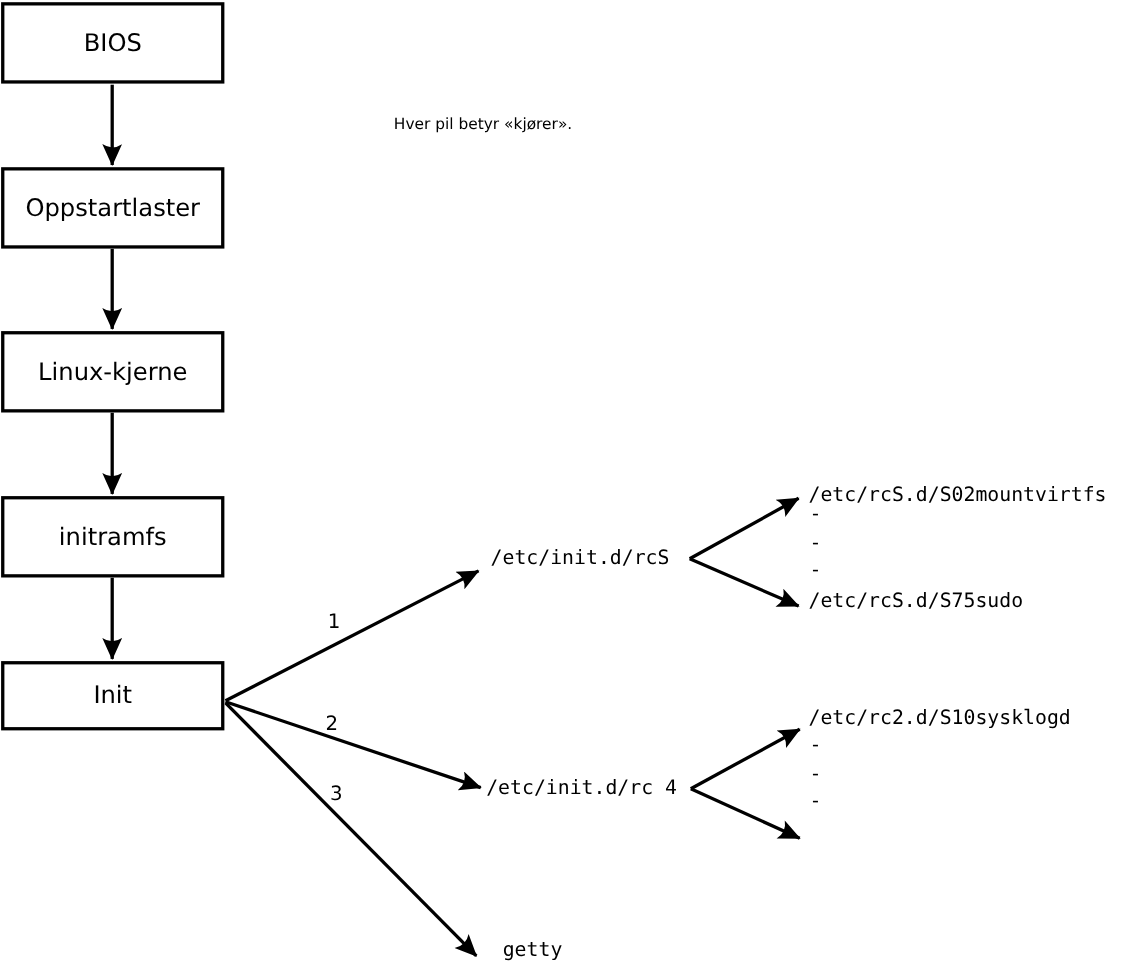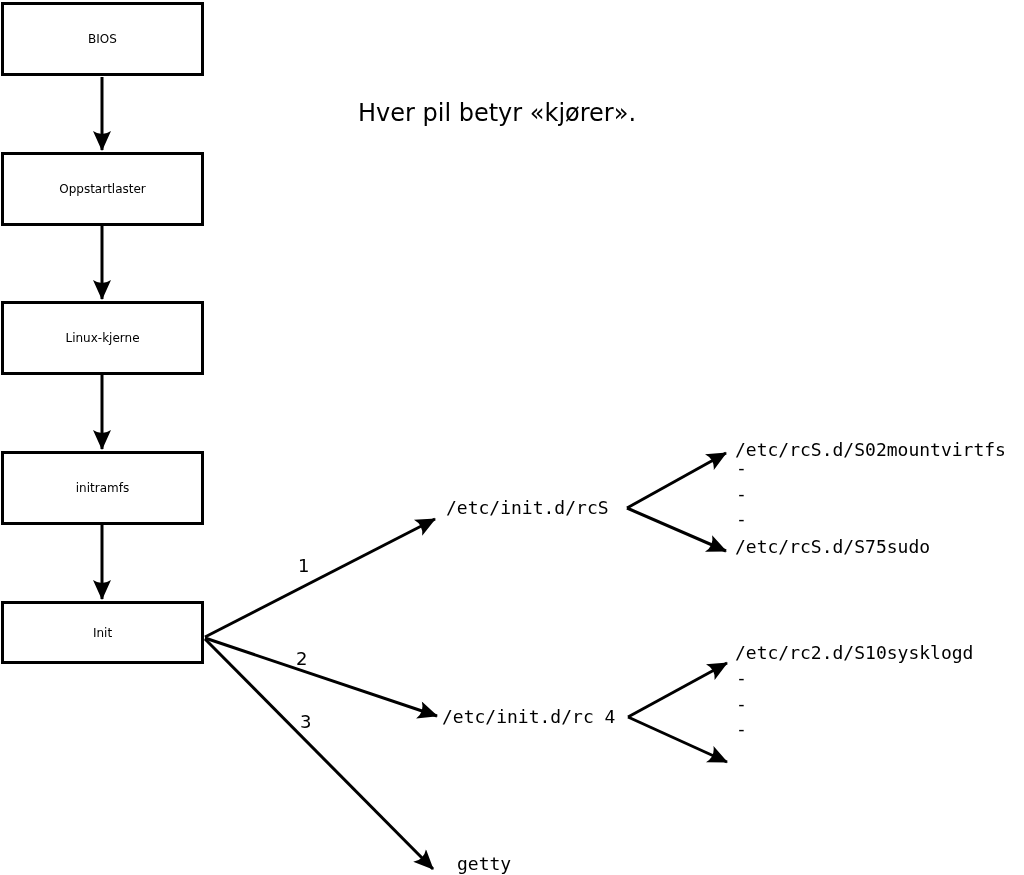--- a/index.html
+++ b/index.html
@@ -16,34 +16,34 @@
     position: absolute;
     left: 1px;
     width: 203px;
     height: 74px;
     box-sizing: border-box;
     border: 3px solid #000000;
     background: #ffffff;
     display: flex;
     align-items: center;
     justify-content: center;
-    font-size: 12px;
+    font-size: 22px;
     font-family: "DejaVu Sans", sans-serif;
   }
   #box-bios       { top: 2px; }
   #box-bootloader { top: 152px; text-align: right; }
   #box-kernel     { top: 301px; }
   #box-initramfs  { top: 451px; }
   #box-init       { top: 601px; height: 63px; }
 
   .note {
     position: absolute;
     left: 358px;
     top: 101px;
-    font-size: 24px;
+    font-size: 14px;
     line-height: 24px;
     font-family: "DejaVu Sans", sans-serif;
     white-space: pre;
   }
   .branch-num {
     position: absolute;
     font-size: 18px;
     line-height: 22px;
     font-family: "DejaVu Sans", sans-serif;
   }

